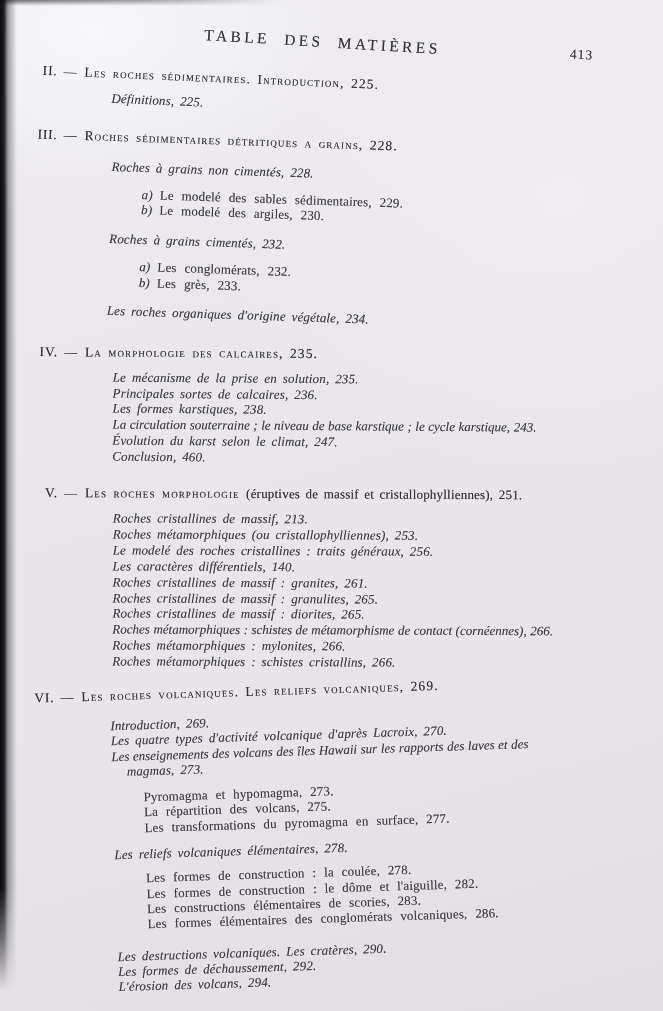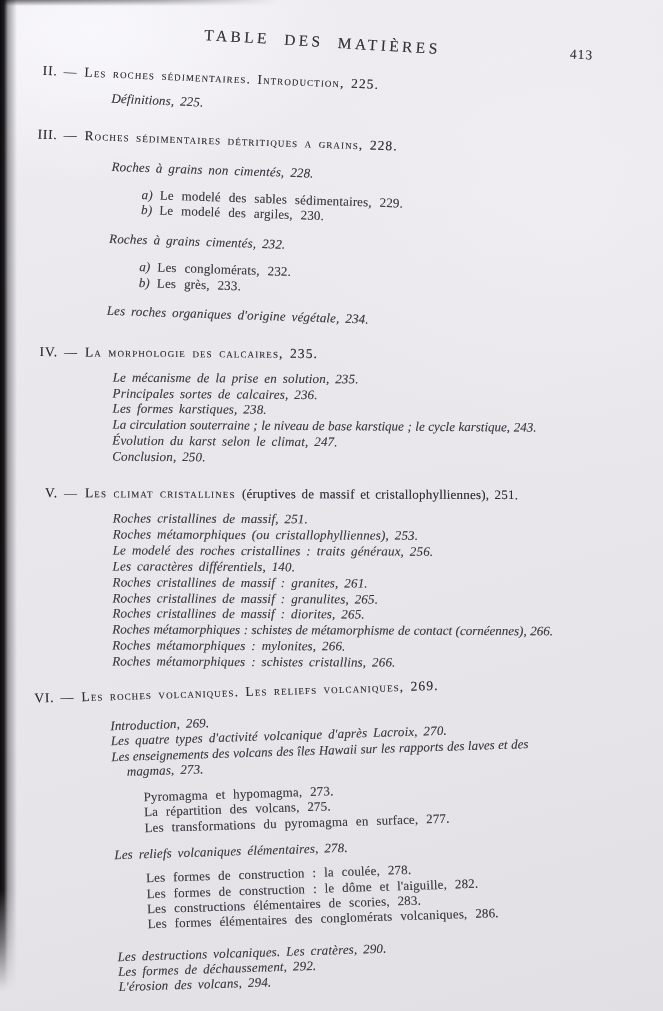--- a/index.html
+++ b/index.html
@@ -95,25 +95,25 @@
         <div class="item lvl2"><span class="marker">b)</span><span>Les grès, 233.</span></div>
         <div class="item lvl1 it gap-md"><span>Les roches organiques d'origine végétale, 234.</span></div>
       </section>
       <section class="toc-sec">
         <div class="sec-head"><span class="sec-num">IV.</span><span class="sec-dash">—</span><span class="sec-title"><span class="sc">La morphologie des calcaires, 235.</span></span></div>
         <div class="item lvl1 it gap-xs"><span>Le mécanisme de la prise en solution, 235.</span></div>
         <div class="item lvl1 it"><span>Principales sortes de calcaires, 236.</span></div>
         <div class="item lvl1 it"><span>Les formes karstiques, 238.</span></div>
         <div class="item lvl1 it tight"><span>La circulation souterraine ; le niveau de base karstique ; le cycle karstique, 243.</span></div>
         <div class="item lvl1 it"><span>Évolution du karst selon le climat, 247.</span></div>
-        <div class="item lvl1 it"><span>Conclusion, 250.</span></div>
+        <div class="item lvl1 it"><span>Conclusion, 460.</span></div>
       </section>
       <section class="toc-sec">
-        <div class="sec-head"><span class="sec-num">V.</span><span class="sec-dash">—</span><span class="sec-title"><span class="sc">Les climat cristallines </span><span class="plain">(éruptives de massif et cristallophylliennes), 251.</span></span></div>
-        <div class="item lvl1 it gap-xs"><span>Roches cristallines de massif, 251.</span></div>
+        <div class="sec-head"><span class="sec-num">V.</span><span class="sec-dash">—</span><span class="sec-title"><span class="sc">Les roches morphologie </span><span class="plain">(éruptives de massif et cristallophylliennes), 251.</span></span></div>
+        <div class="item lvl1 it gap-xs"><span>Roches cristallines de massif, 213.</span></div>
         <div class="item lvl1 it"><span>Roches métamorphiques (ou cristallophylliennes), 253.</span></div>
         <div class="item lvl1 it"><span>Le modelé des roches cristallines : traits généraux, 256.</span></div>
         <div class="item lvl1 it"><span>Les caractères différentiels, 140.</span></div>
         <div class="item lvl1 it"><span>Roches cristallines de massif : granites, 261.</span></div>
         <div class="item lvl1 it"><span>Roches cristallines de massif : granulites, 265.</span></div>
         <div class="item lvl1 it"><span>Roches cristallines de massif : diorites, 265.</span></div>
         <div class="item lvl1 it tight"><span>Roches métamorphiques : schistes de métamorphisme de contact (cornéennes), 266.</span></div>
         <div class="item lvl1 it"><span>Roches métamorphiques : mylonites, 266.</span></div>
         <div class="item lvl1 it"><span>Roches métamorphiques : schistes cristallins, 266.</span></div>
       </section>

